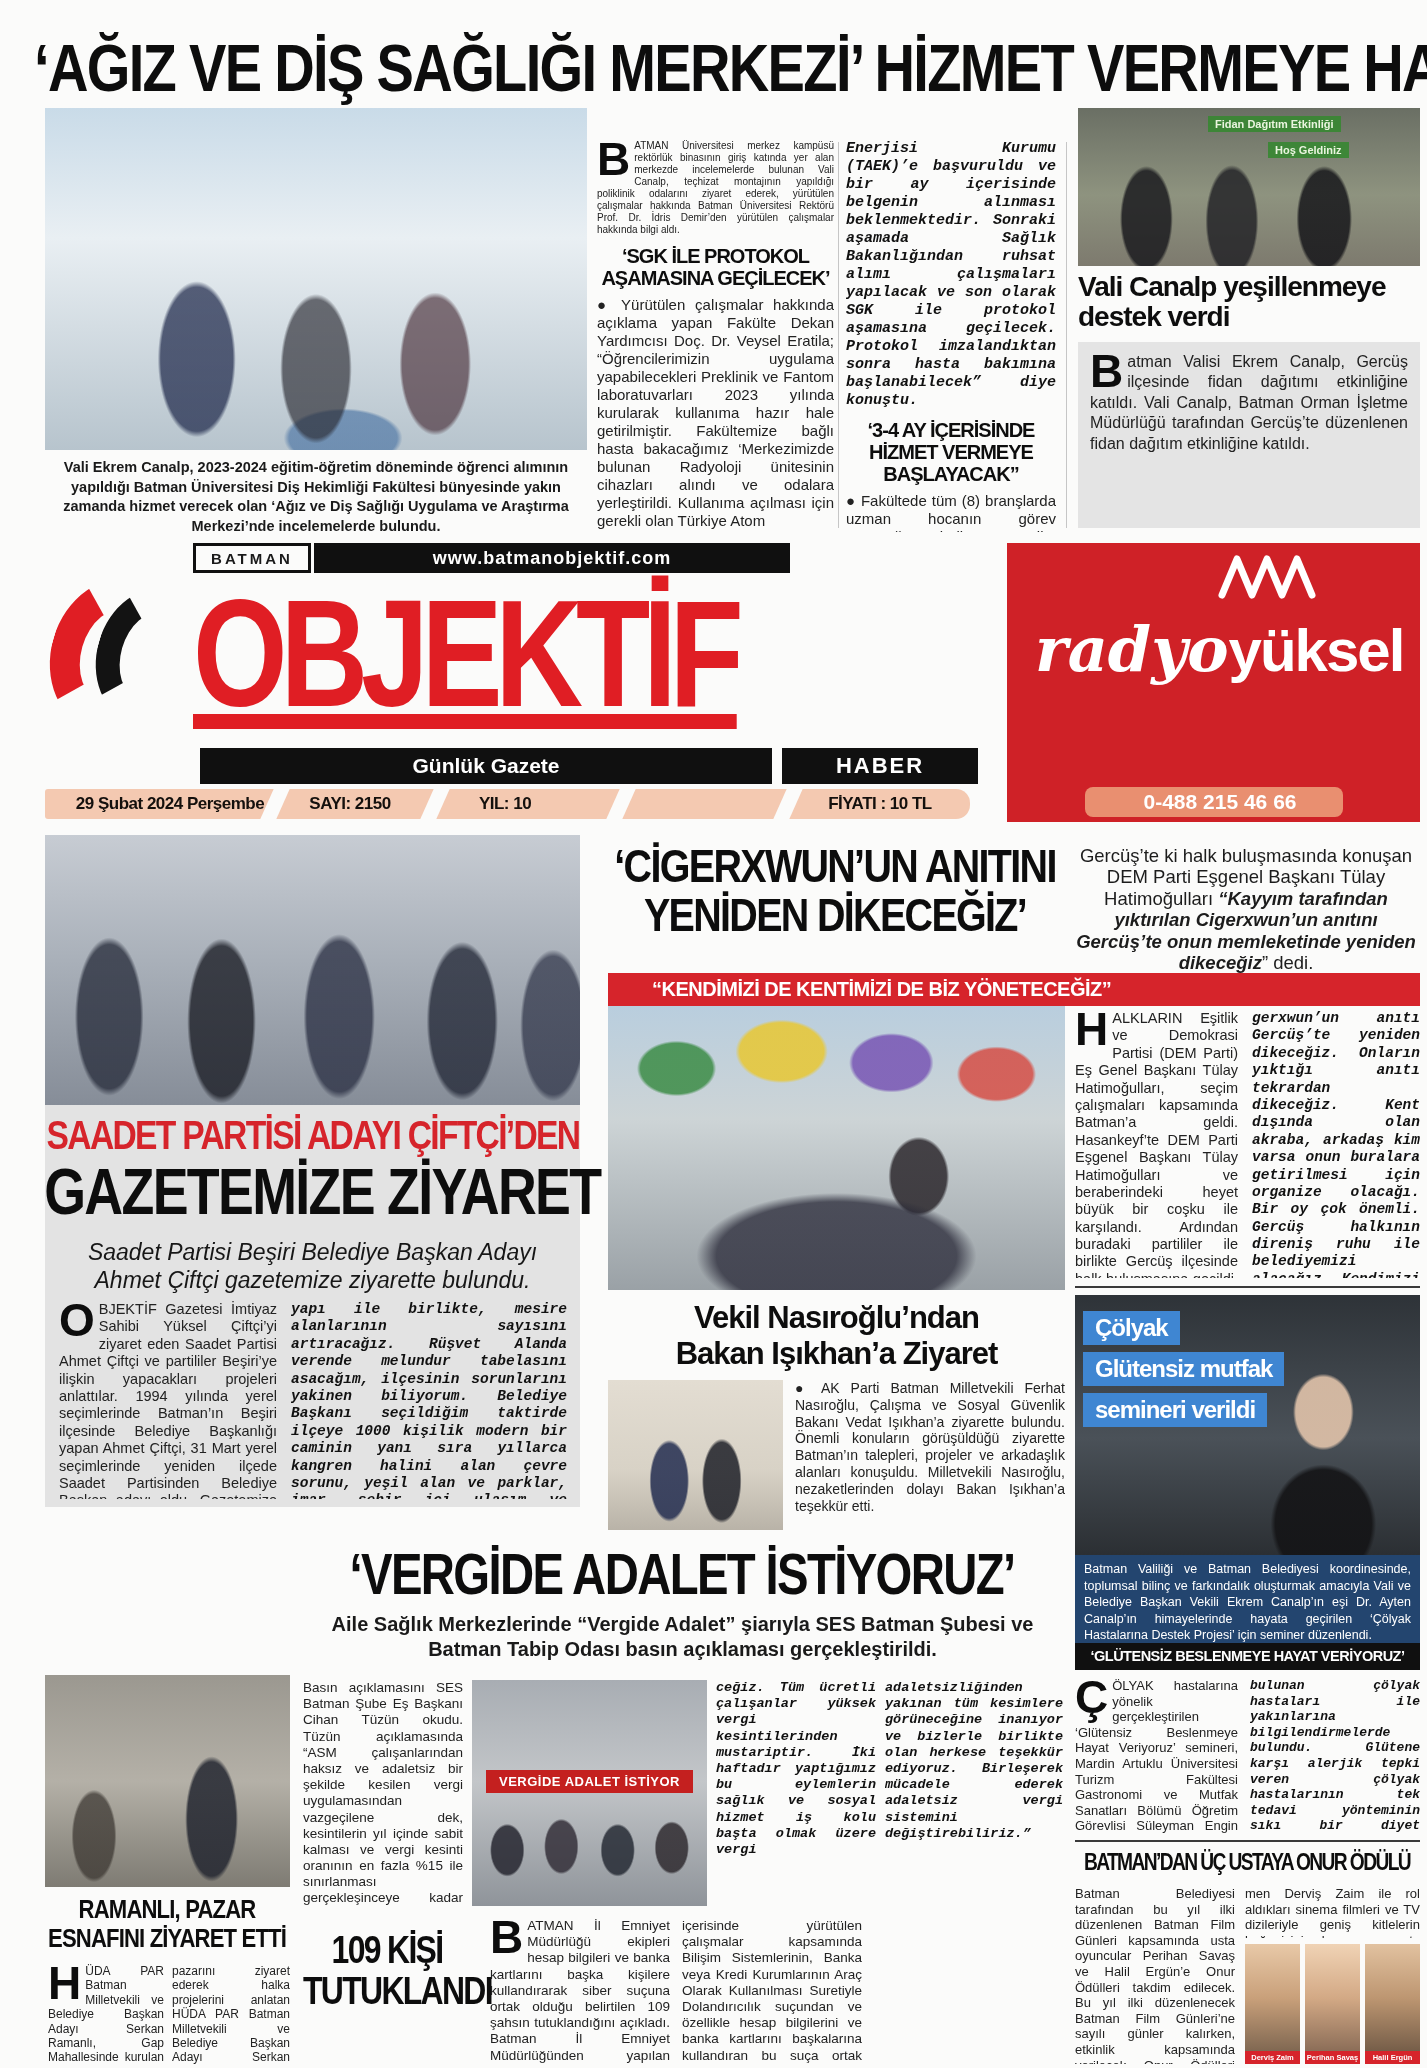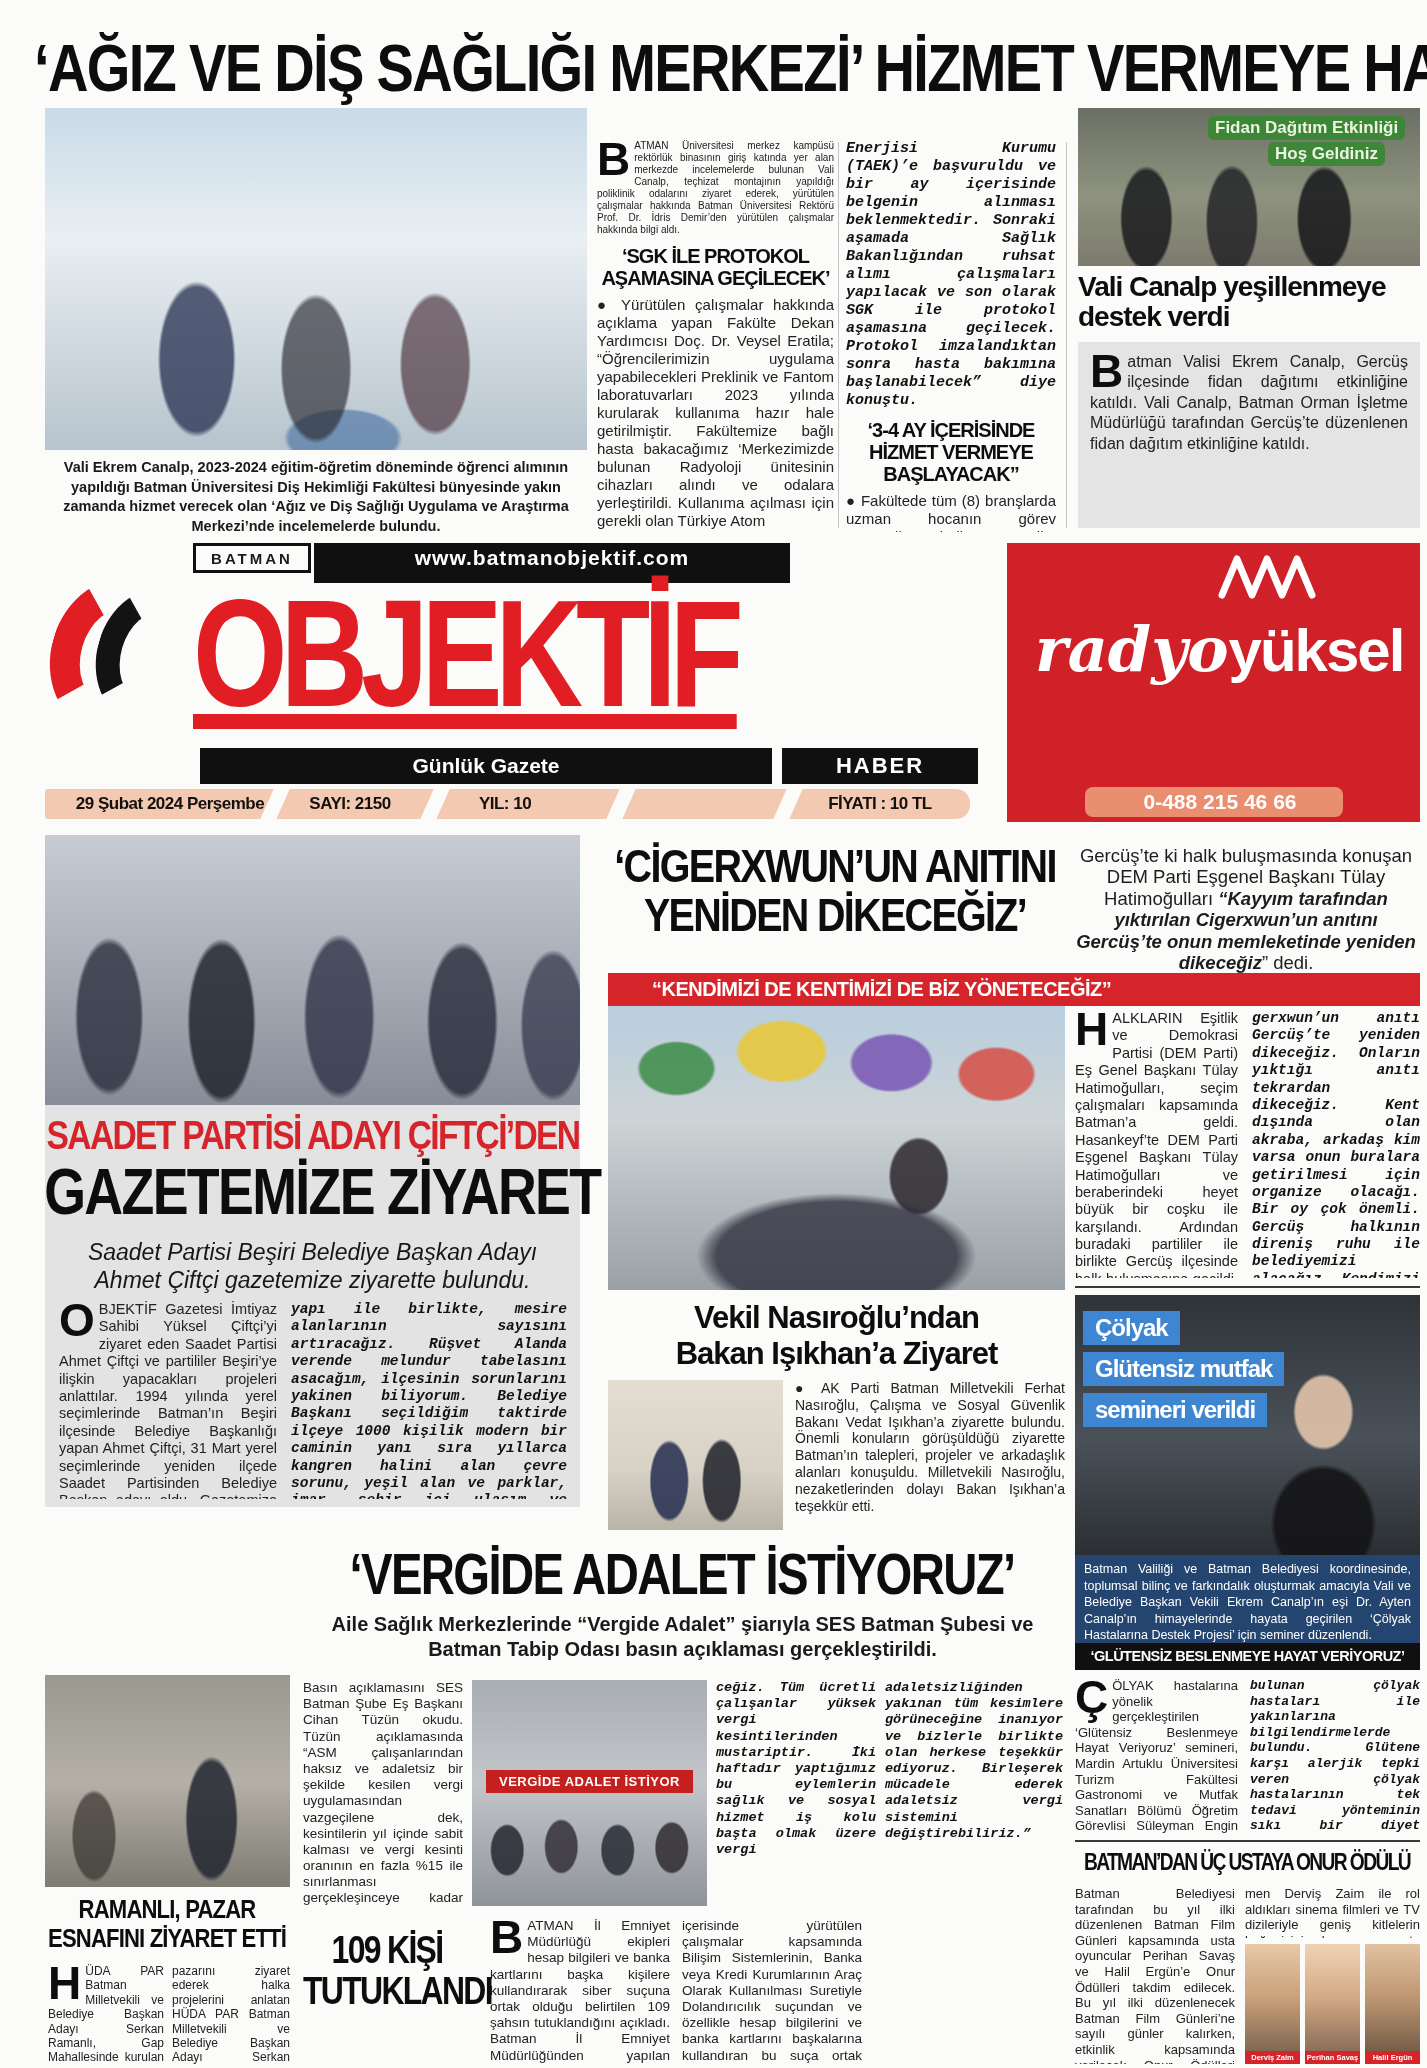--- a/index.html
+++ b/index.html
@@ -69,21 +69,21 @@
   .portrait { position:relative; width:55px; height:120px; background:linear-gradient(180deg,#e8c9a8 0%,#c9a07a 45%,#6e5a48 100%); overflow:hidden; }
   .portrait .nm { position:absolute; left:0; right:0; bottom:0; background:#d6242b; color:#fff; font-size:7.5px; font-weight:bold; text-align:center; padding:2px 1px; white-space:nowrap; overflow:hidden; }
 
   
   .blackbar { background:#101010; color:#fff; font-weight:bold; text-align:center; }
   .cres { position:absolute; border-radius:50%; border-style:solid; border-color:transparent; }
   .datebar { background:#f4c9b1; border-radius:3px 14px 14px 3px; }
   .dateseg { position:absolute; top:0; height:30px; line-height:30px; font-weight:bold; font-size:17px; color:#14100d; text-align:center; letter-spacing:-0.5px; }
   .datediv { position:absolute; top:-2px; width:16px; height:34px; background:#fbfbfa; transform:skewX(-24deg); }
 
-  .chip-green { background:rgba(55,135,50,.9); color:#eaf5df; font-size:17px; font-weight:bold; padding:2px 7px; border-radius:6px; width:max-content; }
+  .chip-green { background:rgba(55,135,50,.9); color:#eaf5df; font-size:11px; font-weight:bold; padding:2px 7px; border-radius:0; width:max-content; }
   .chip-blue { background:#3f86d2; color:#fff; font-weight:bold; font-size:24px; padding:3px 12px; width:max-content; margin-bottom:7px; letter-spacing:-1px; }
   .vrule { background:#c6c6c6; width:1px; }
   .hrule { background:#3a3a3a; height:2px; }
 </style>
 </head>
 <body>
 
 <div id="page">
 
   <div class="abs hl nowrap" style="left:-86px; top:30px; width:1600px; font-size:66px; text-align:center;">
@@ -110,21 +110,21 @@
   <div class="photo ph-fidan" style="left:1078px; top:108px; width:342px; height:158px;">
     <div class="chip-green" style="position:absolute; left:130px; top:8px;">Fidan Dağıtım Etkinliği</div>
     <div class="chip-green" style="position:absolute; left:190px; top:34px;">Hoş Geldiniz</div>
   </div>
   <div class="abs hl" style="left:1078px; top:272px; width:330px; font-size:28px; letter-spacing:-1px; line-height:1.08;">Vali Canalp yeşillenmeye destek verdi</div>
   <div class="abs" style="left:1078px; top:342px; width:342px; height:186px; background:#e4e4e4; padding:10px 12px;">
     <p class="bt dc" style="font-size:16px; line-height:1.28;">Batman Valisi Ekrem Canalp, Gercüş ilçesinde fidan dağıtımı etkinliğine katıldı. Vali Canalp, Batman Orman İşletme Müdürlüğü tarafından Gercüş’te düzenlenen fidan dağıtım etkinliğine katıldı.</p>
   </div>
 
   <div class="abs" style="left:193px; top:543px; width:118px; height:30px; border:3px solid #101010; font-weight:bold; font-size:15px; letter-spacing:3px; text-align:center; line-height:25px;">BATMAN</div>
-  <div class="abs blackbar" style="left:314px; top:543px; width:476px; height:40px; font-size:21px; line-height:30px; letter-spacing:1px;">www.batmanobjektif.com</div>
+  <div class="abs blackbar" style="left:314px; top:543px; width:476px; height:30px; font-size:18px; line-height:30px; letter-spacing:1px;">www.batmanobjektif.com</div>
 
   <div class="abs" style="left:45px; top:576px; width:745px; height:168px;">
     <div class="cres" style="left:6px; top:2px; width:128px; height:156px; border-width:30px; border-left-color:#e01e24; transform:rotate(16deg);"></div>
     <div class="cres" style="left:52px; top:12px; width:106px; height:136px; border-width:24px; border-left-color:#131313; transform:rotate(16deg);"></div>
     <div class="abs nowrap" style="left:148px; top:-10px; font-size:152px; font-weight:bold; color:#e01e24; letter-spacing:-9px;text-decoration:underline;">
       <span class="sqL" style="transform:scaleX(.8);">OBJEKTİF</span>
     </div>
   </div>
 
   <div class="abs blackbar" style="left:200px; top:748px; width:572px; height:36px; font-size:21px; line-height:36px;">Günlük Gazete</div>

